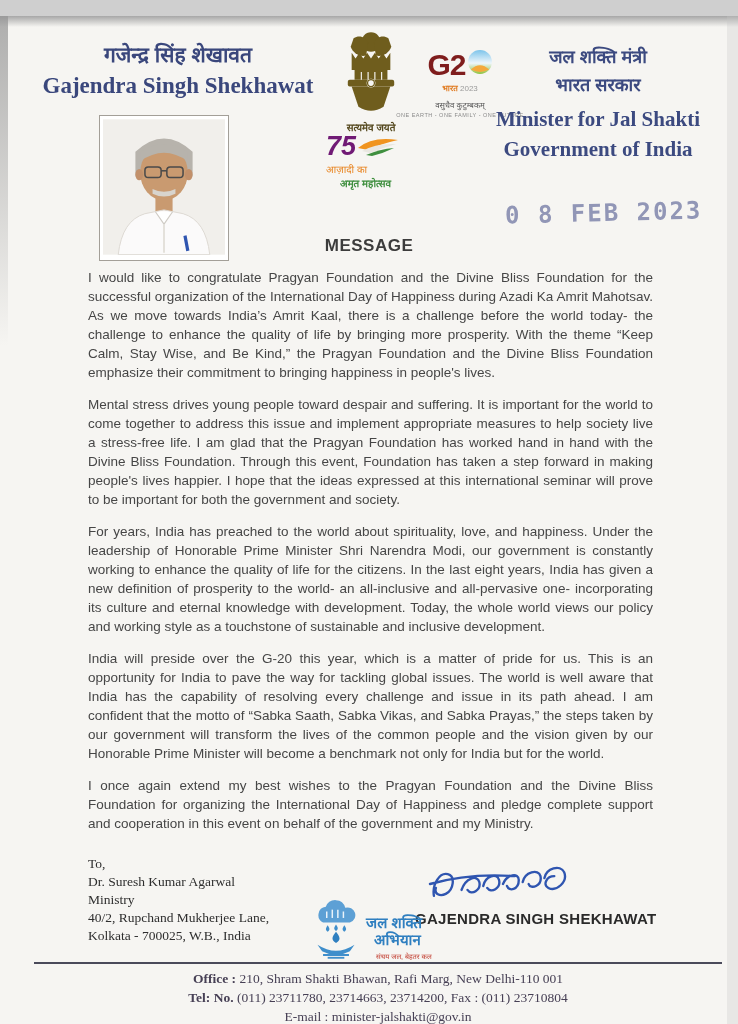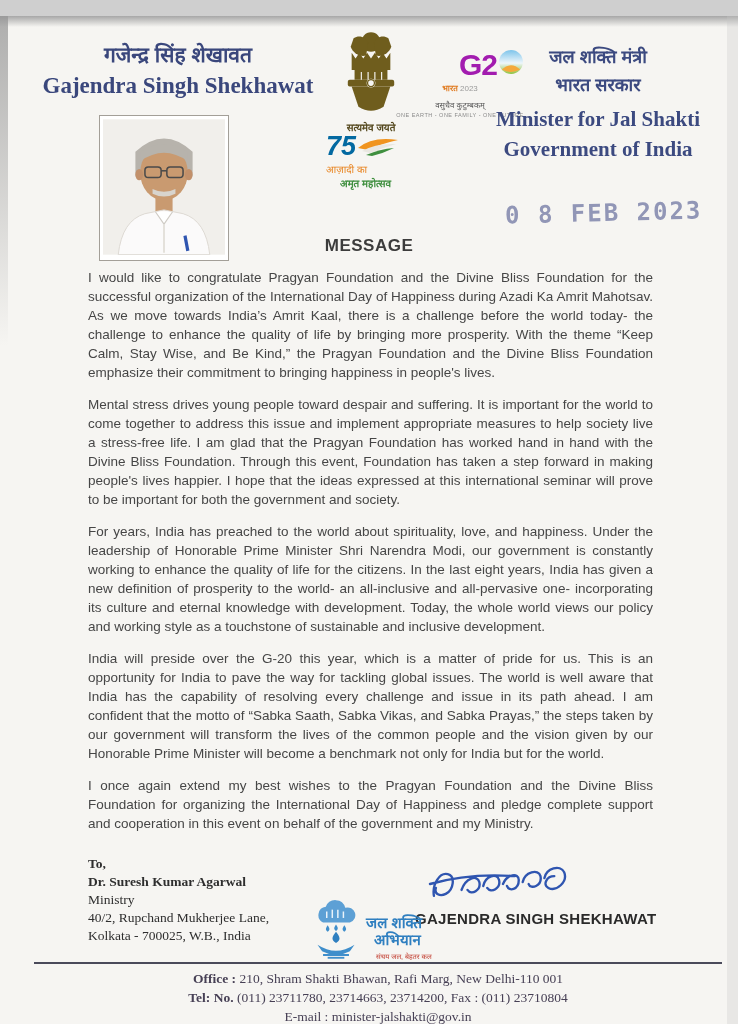--- a/index.html
+++ b/index.html
@@ -19,27 +19,27 @@
   
   .hdr-left{position:absolute;left:30px;top:24px;width:296px;text-align:center;color:#3a477c;}
   .hdr-left .hindi{font-size:21px;font-weight:bold;}
   .hdr-left .eng{font-family:"Liberation Serif",serif;font-size:23px;font-weight:600;margin-top:5px;}
 
   .emblem-wrap{position:absolute;left:336px;top:13px;width:70px;text-align:center;}
   .emblem-motto{font-size:10px;font-weight:bold;color:#55491f;margin-top:1px;white-space:nowrap;}
 
   .azadi{position:absolute;left:326px;top:118px;width:130px;font-size:10px;}
   .azadi-top{display:flex;align-items:flex-start;}
-  .azadi-75{font-style:italic;font-weight:bold;font-size:27px;line-height:24px;color:#0369a1;}
+  .azadi-75{font-style:italic;font-weight:bold;font-size:27px;line-height:24px;color:#701a75;}
   .azadi-l1{color:#e8821c;font-weight:normal;margin-top:2px;}
   .azadi-l2{color:#3f8f3f;font-weight:bold;margin-left:14px;}
 
   .g20{position:absolute;left:396px;top:33px;width:128px;text-align:center;}
-  .g20-word{display:flex;align-items:center;justify-content:flex-end;font-weight:bold;
-    font-size:30px;line-height:30px;color:#a21caf;letter-spacing:-1px;}
+  .g20-word{display:flex;align-items:center;justify-content:center;font-weight:bold;
+    font-size:30px;line-height:30px;color:#7f1d1d;letter-spacing:-1px;}
   .g20-bharat{font-size:8px;margin-top:2px;}
   .g20-bharat .b{color:#e07a1f;font-weight:bold;} .g20-bharat .y{color:#9a9a9a;}
   .g20-vk{font-size:8px;color:#5a5a5a;margin-top:6px;}
   .g20-one{font-size:5.5px;color:#8a8a8a;letter-spacing:.5px;white-space:nowrap;margin-top:2px;}
 
   .hdr-right{position:absolute;right:18px;top:28px;width:244px;text-align:center;color:#3c4a80;}
   .hdr-right .h1{font-size:18px;font-weight:bold;}
   .hdr-right .h2{font-size:18px;font-weight:bold;margin-top:4px;}
   .hdr-right .e1{font-family:"Liberation Serif",serif;font-size:21px;font-weight:bold;margin-top:11px;}
   .hdr-right .e2{font-family:"Liberation Serif",serif;font-size:21px;font-weight:bold;margin-top:5px;}
@@ -53,21 +53,21 @@
     transform:rotate(-1.5deg);opacity:.9;white-space:nowrap;}
 
   .msg-title{position:absolute;left:0;right:0;top:220px;text-align:center;
     font-size:17px;font-weight:bold;color:#3c3c3c;letter-spacing:.5px;}
 
   .body-text{position:absolute;left:88px;top:252px;width:565px;}
   .body-text p{font-size:13.5px;line-height:19px;text-align:justify;margin-bottom:13px;color:#464646;}
 
   .to-block{position:absolute;left:88px;top:839px;font-family:"Liberation Serif",serif;
     font-size:13.5px;line-height:18px;color:#2e2e2e;}
-  .to-block .b{font-weight:bold;}
+  .to-block .b{font-weight:normal;}
 
   .sig-svg{position:absolute;left:428px;top:846px;}
   .sign-name{position:absolute;left:415px;top:894px;width:240px;text-align:center;
     font-size:15px;font-weight:bold;color:#2a2a2a;letter-spacing:.3px;white-space:nowrap;}
 
   .jal-logo{position:absolute;left:311px;top:884px;display:flex;align-items:flex-start;}
   .jal-text{margin-left:5px;margin-top:14px;color:#2f7fc0;font-weight:bold;line-height:17px;}
   .jal-text .l1{font-size:15px;white-space:nowrap;}
   .jal-text .l2{font-size:15px;margin-left:8px;}
   .jal-text .tag{font-size:7px;color:#c0392b;font-weight:normal;margin-left:10px;white-space:nowrap;}

